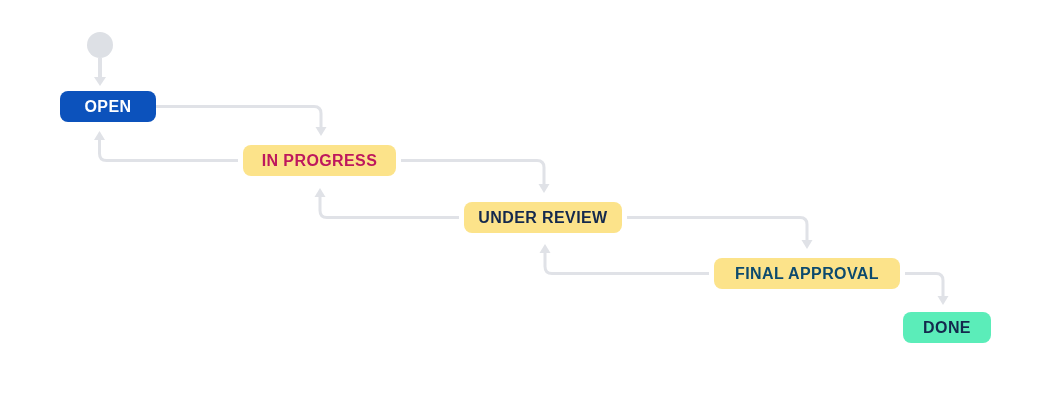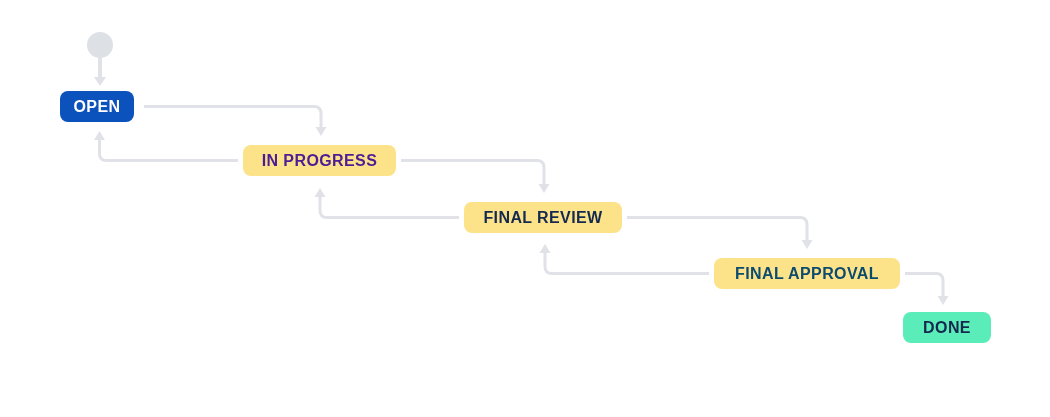--- a/index.html
+++ b/index.html
@@ -23,21 +23,21 @@
     justify-content: center;
     box-sizing: border-box;
     border-radius: 8px;
     font-weight: 700;
     font-size: 16px;
     letter-spacing: 0.4px;
     white-space: nowrap;
     cursor: default;
     user-select: none;
   }
-  .node-open           { left: 60px;  top: 91px;  width: 74px;  height: 31px; }
+  .node-open           { left: 60px;  top: 91px;  width: 96px;  height: 31px; }
   .node-in-progress    { left: 243px; top: 145px; width: 153px; height: 31px; }
   .node-under-review   { left: 464px; top: 202px; width: 158px; height: 31px; }
   .node-final-approval { left: 714px; top: 258px; width: 186px; height: 31px; }
   .node-done           { left: 903px; top: 312px; width: 88px;  height: 31px; }
 </style>
 </head>
 <body>
 
 <div class="canvas">
 
@@ -81,21 +81,21 @@
     </g>
 
     <g>
       <path d="M905 273.5 H936 Q943 273.5 943 280.5 V296" fill="none" stroke-width="3" stroke="#E0E2E7"></path>
       <polygon points="937.5,296 948.5,296 943,305" fill="#E0E2E7"></polygon>
     </g>
   </svg>
 
   <div class="node node-open" style="background-color: rgb(12, 82, 188); color: rgb(255, 255, 255);">OPEN</div>
 
-  <div class="node node-in-progress" style="background-color: rgb(252, 227, 138); color: #4c1d95;">IN PROGRESS</div>
+  <div class="node node-in-progress" style="background-color: rgb(252, 227, 138); color: #be185d;">IN PROGRESS</div>
 
-  <div class="node node-under-review" style="background-color: rgb(252, 227, 138); color: rgb(20, 41, 77);">FINAL REVIEW</div>
+  <div class="node node-under-review" style="background-color: rgb(252, 227, 138); color: rgb(20, 41, 77);">UNDER REVIEW</div>
 
   <div class="node node-final-approval" style="background-color: rgb(252, 227, 138); color: #0c4a6e;">FINAL APPROVAL</div>
 
   <div class="node node-done" style="background-color: rgb(91, 237, 185); color: rgb(20, 41, 77);">DONE</div>
 
 </div>
 
 </body></html>

